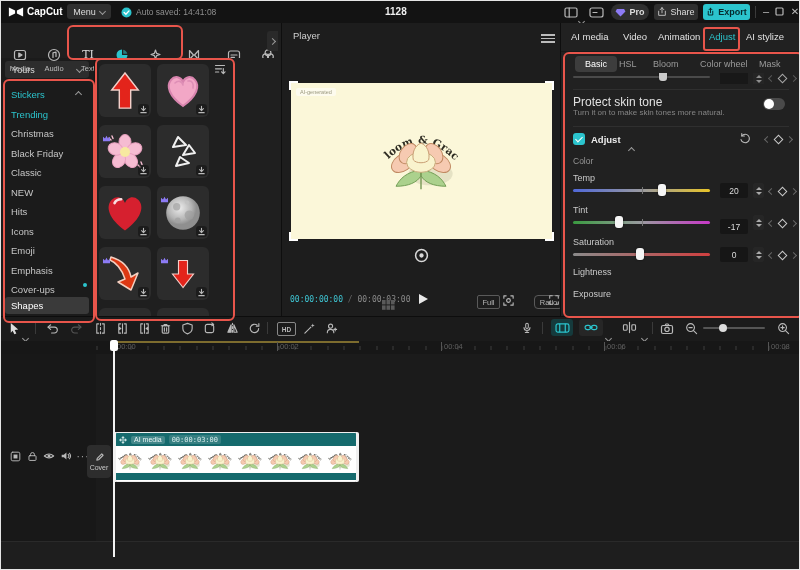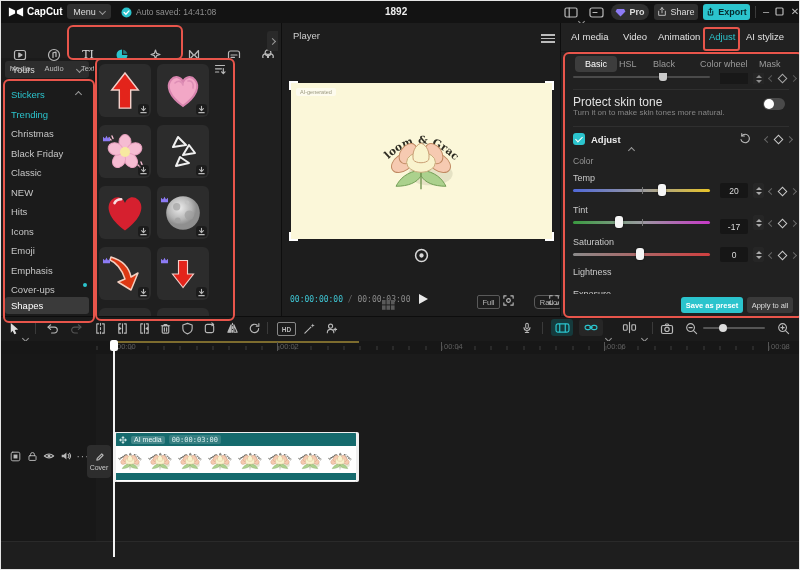--- a/index.html
+++ b/index.html
@@ -91,21 +91,21 @@
       <span>Menu</span>
         <span class="chev"></span>
     </div>
     <div class="abs ic" style="left:120px;top:6px;">
       <svg width="11" height="11" viewBox="0 0 11 11">
           <circle cx="5.5" cy="5.5" r="5" fill="#2bc4cd"></circle>
           <path d="M3.1 5.6 L4.9 7.3 L8 3.9" stroke="#fff" stroke-width="1.4" fill="none" stroke-linecap="round"></path>
         </svg>
     </div>
     <div class="abs" style="left:135px;top:6px;font-size:8.5px;color:#8f8f8f;">Auto saved: 14:41:08</div>
-    <div class="abs" style="left:384px;top:5px;font-size:10px;font-weight:bold;color:#eee;">1892</div>
+    <div class="abs" style="left:384px;top:5px;font-size:10px;font-weight:bold;color:#eee;">1128</div>
     <div class="abs ic" style="left:563px;top:6px;">
       <svg class="s" width="14" height="11" viewBox="0 0 14 11">
           <rect x="1" y="1" width="12" height="9" rx="1.5"></rect>
           <path d="M5.2 1 V10"></path>
         </svg>
     </div>
     <div class="abs" style="left:578px;top:9px;"><span class="chev"></span></div>
     <div class="abs ic" style="left:588px;top:6px;">
       <svg class="s" width="15" height="11" viewBox="0 0 15 11">
           <rect x="1" y="1" width="13" height="9" rx="2"></rect>
@@ -433,21 +433,21 @@
   <div class="abs" style="left:560px;top:22px;width:240px;height:293px;background:#212121;">
     <div class="tabtxt" style="left:10px;top:8px;">AI media</div>
     <div class="tabtxt" style="left:62px;top:8px;">Video</div>
     <div class="tabtxt" style="left:97px;top:8px;">Animation</div>
     <div class="tabtxt" style="left:148px;top:8px;color:#2bc4cd;">Adjust</div>
     <div class="tabtxt" style="left:185px;top:8px;">AI stylize</div>
     <div class="divline" style="left:0;top:28px;width:240px;background:#191919;"></div>
 
     <div class="subtab" style="left:14px;top:33px;background:#3d3d3d;border-radius:4px;padding:3px 10px;color:#fff;">Basic</div>
     <div class="subtab" style="left:58px;top:36px;">HSL</div>
-    <div class="subtab" style="left:92px;top:36px;">Black</div>
+    <div class="subtab" style="left:92px;top:36px;">Bloom</div>
     <div class="subtab" style="left:139px;top:36px;">Color wheel</div>
     <div class="subtab" style="left:198px;top:36px;">Mask</div>
 
     <div class="abs" style="left:0;top:50px;width:240px;height:11px;overflow:hidden;opacity:.8;">
       <div class="track" style="left:12px;top:3px;background:#555;height:2px;"></div>
       <div class="thumbk" style="left:98px;top:-4px;"></div>
       <div class="valbox" style="left:159px;top:-2px;"></div>
       <div class="stepper" style="left:192px;top:-2px;">
           <span class="tri-u"></span>
           <span class="tri-d"></span>
@@ -530,24 +530,20 @@
       </div>
     <div class="kf" style="left:208px;top:229px;">
         <span class="chev chev-l" style="border-color:#666;"></span>
         <span class="diamond"></span>
         <span class="chev chev-r" style="border-color:#666;"></span>
       </div>
 
     <div class="sliderlbl" style="left:12px;top:244px;">Lightness</div>
     <div class="sliderlbl" style="left:12px;top:266px;">Exposure</div>
 
-    <div class="abs" style="left:0;top:271px;width:240px;height:22px;background:#212121;">
-      <div class="abs ic" style="left:120px;top:3px;width:62px;height:16px;background:#2bc4cd;border-radius:3px;font-size:7.5px;font-weight:bold;color:#fff;">Save as preset</div>
-      <div class="abs ic" style="left:186px;top:3px;width:46px;height:16px;background:#3a3a3a;border-radius:3px;font-size:7.5px;color:#ddd;">Apply to all</div>
-    </div>
   </div>
 
   <div class="abs" style="left:280px;top:22px;width:1px;height:293px;background:#0e0e0e;"></div>
   <div class="abs" style="left:559px;top:22px;width:1px;height:293px;background:#0e0e0e;"></div>
 
   <div class="abs" style="left:0;top:315px;width:800px;height:255px;background:#1b1b1b;border-top:1px solid #0d0d0d;box-sizing:border-box;"></div>
 
   <div class="tlic" style="left:5px;">
       <svg width="13" height="13" viewBox="0 0 14 14">
         <path d="M3 1 L11 8 L7.2 8.6 L9 12.4 L6.8 13.3 L5 9.4 L3 11.6 Z" fill="#ddd"></path>

